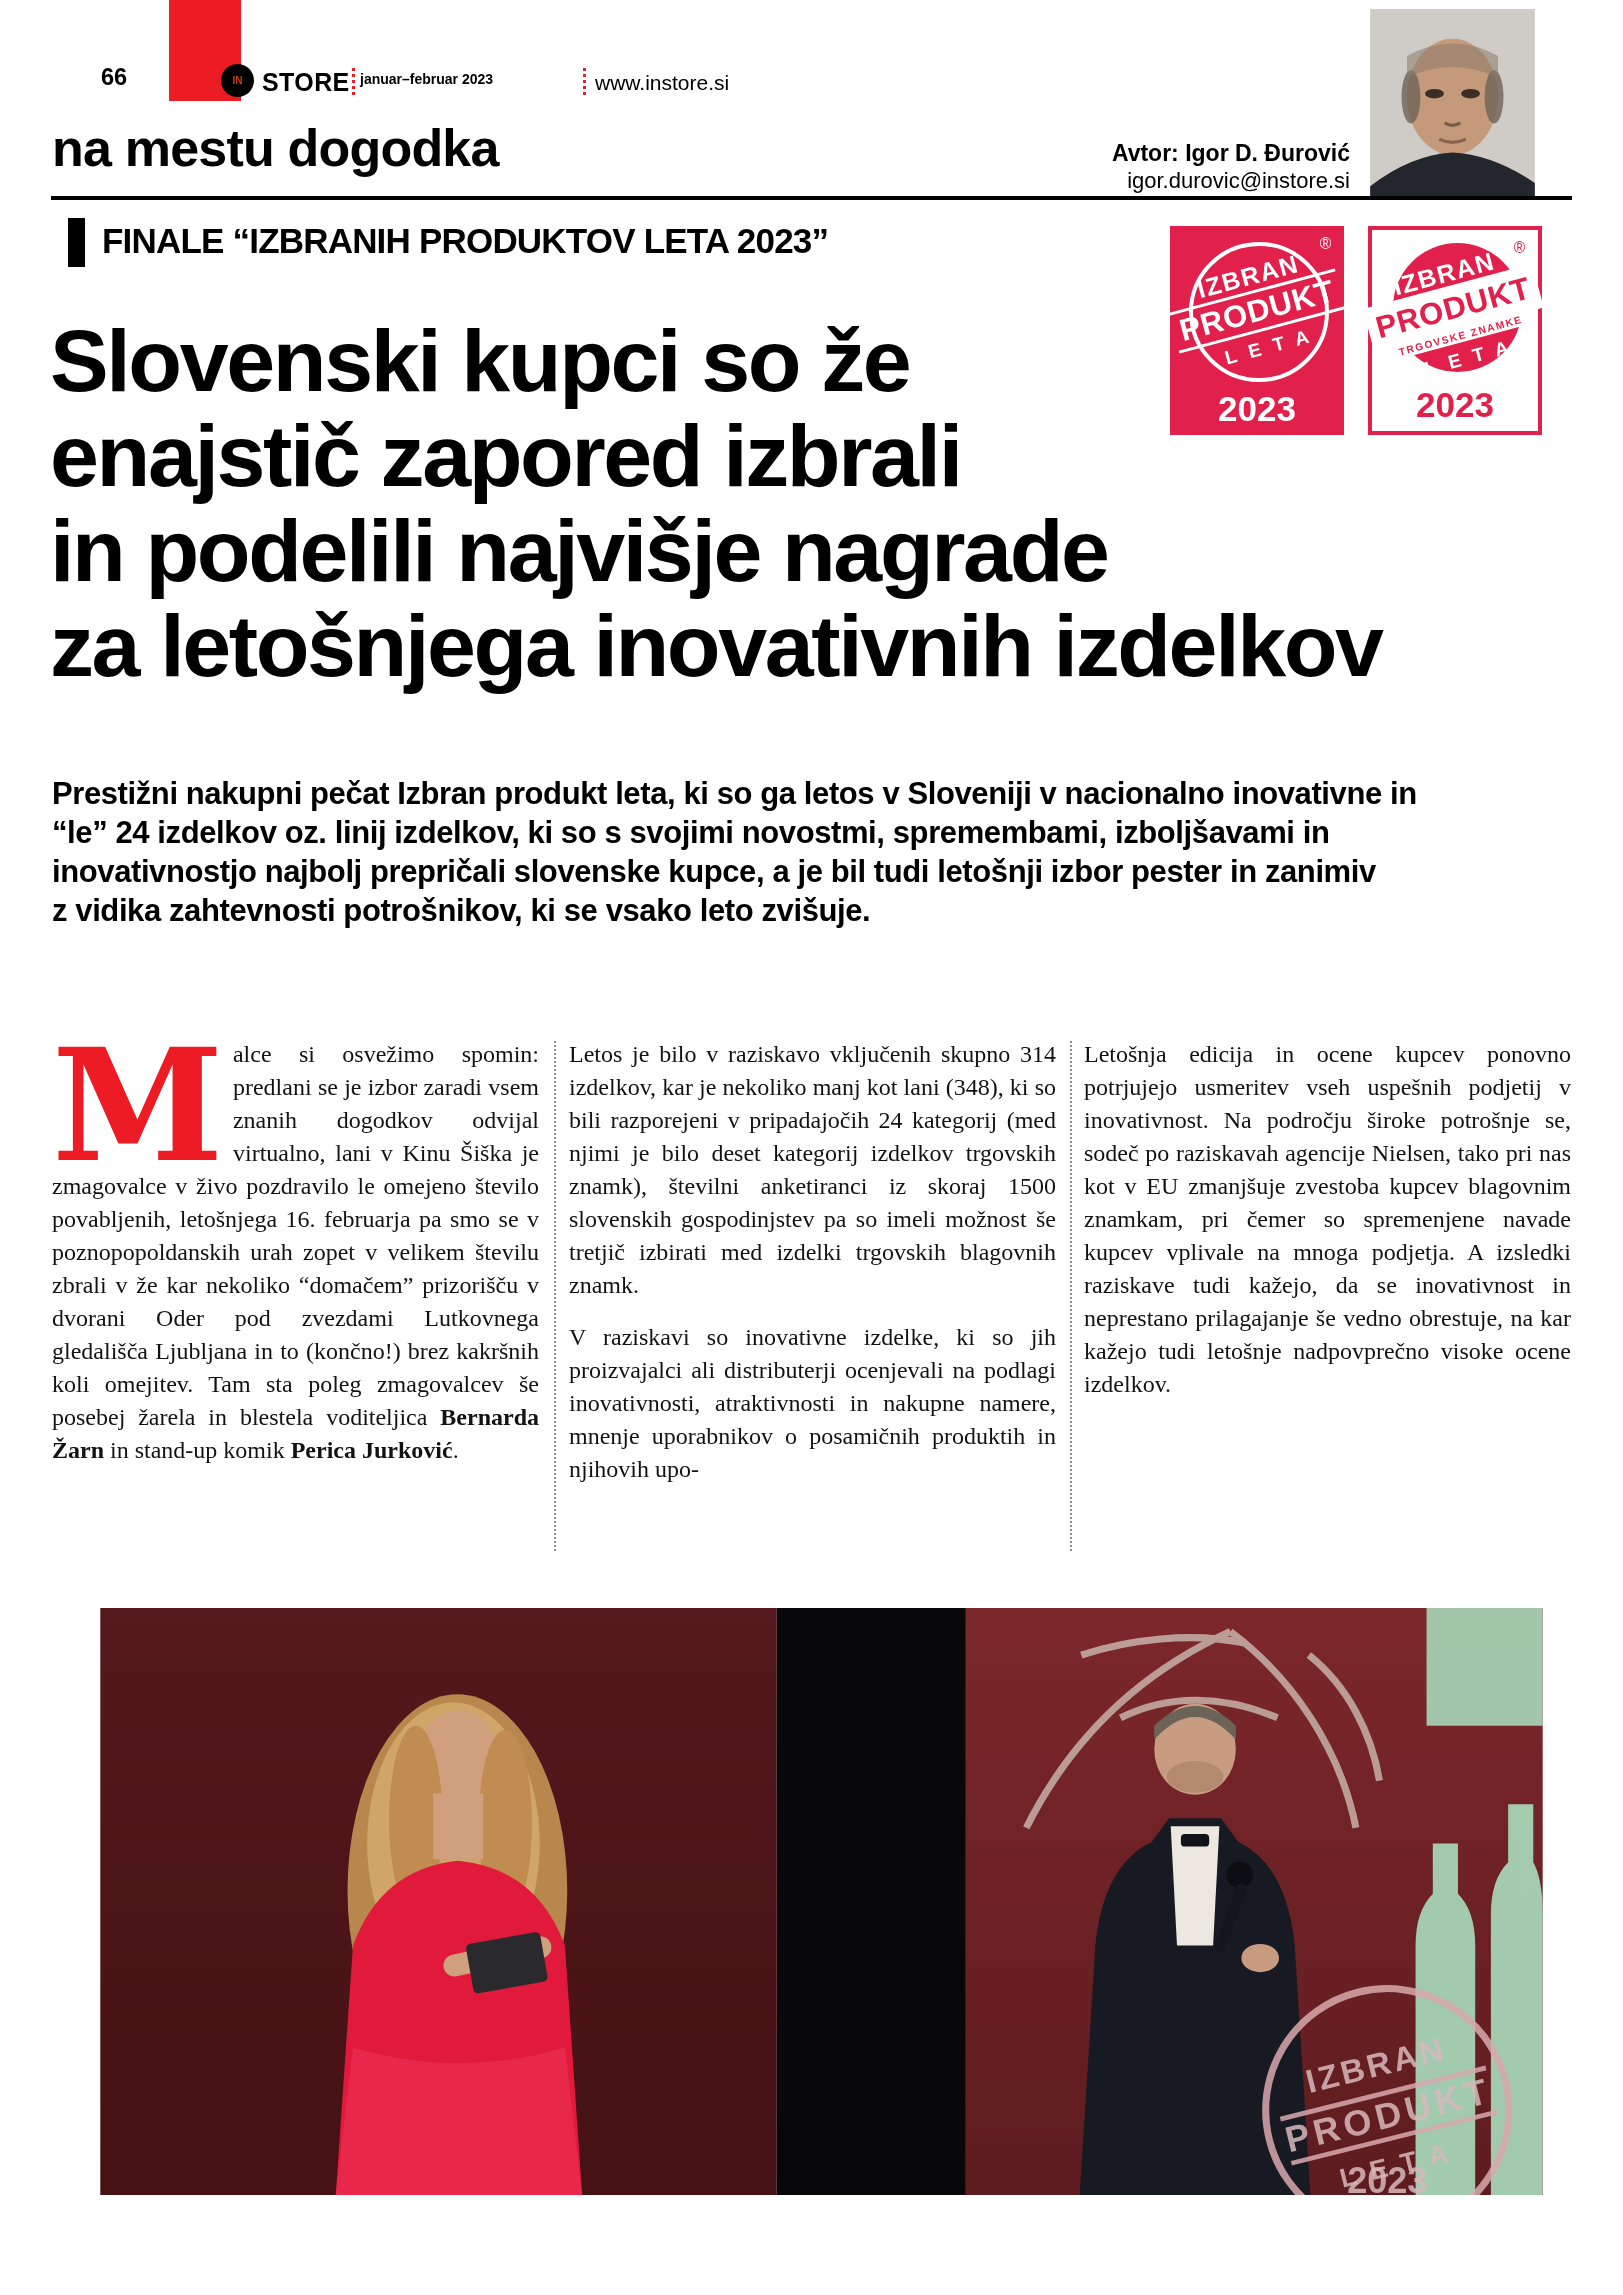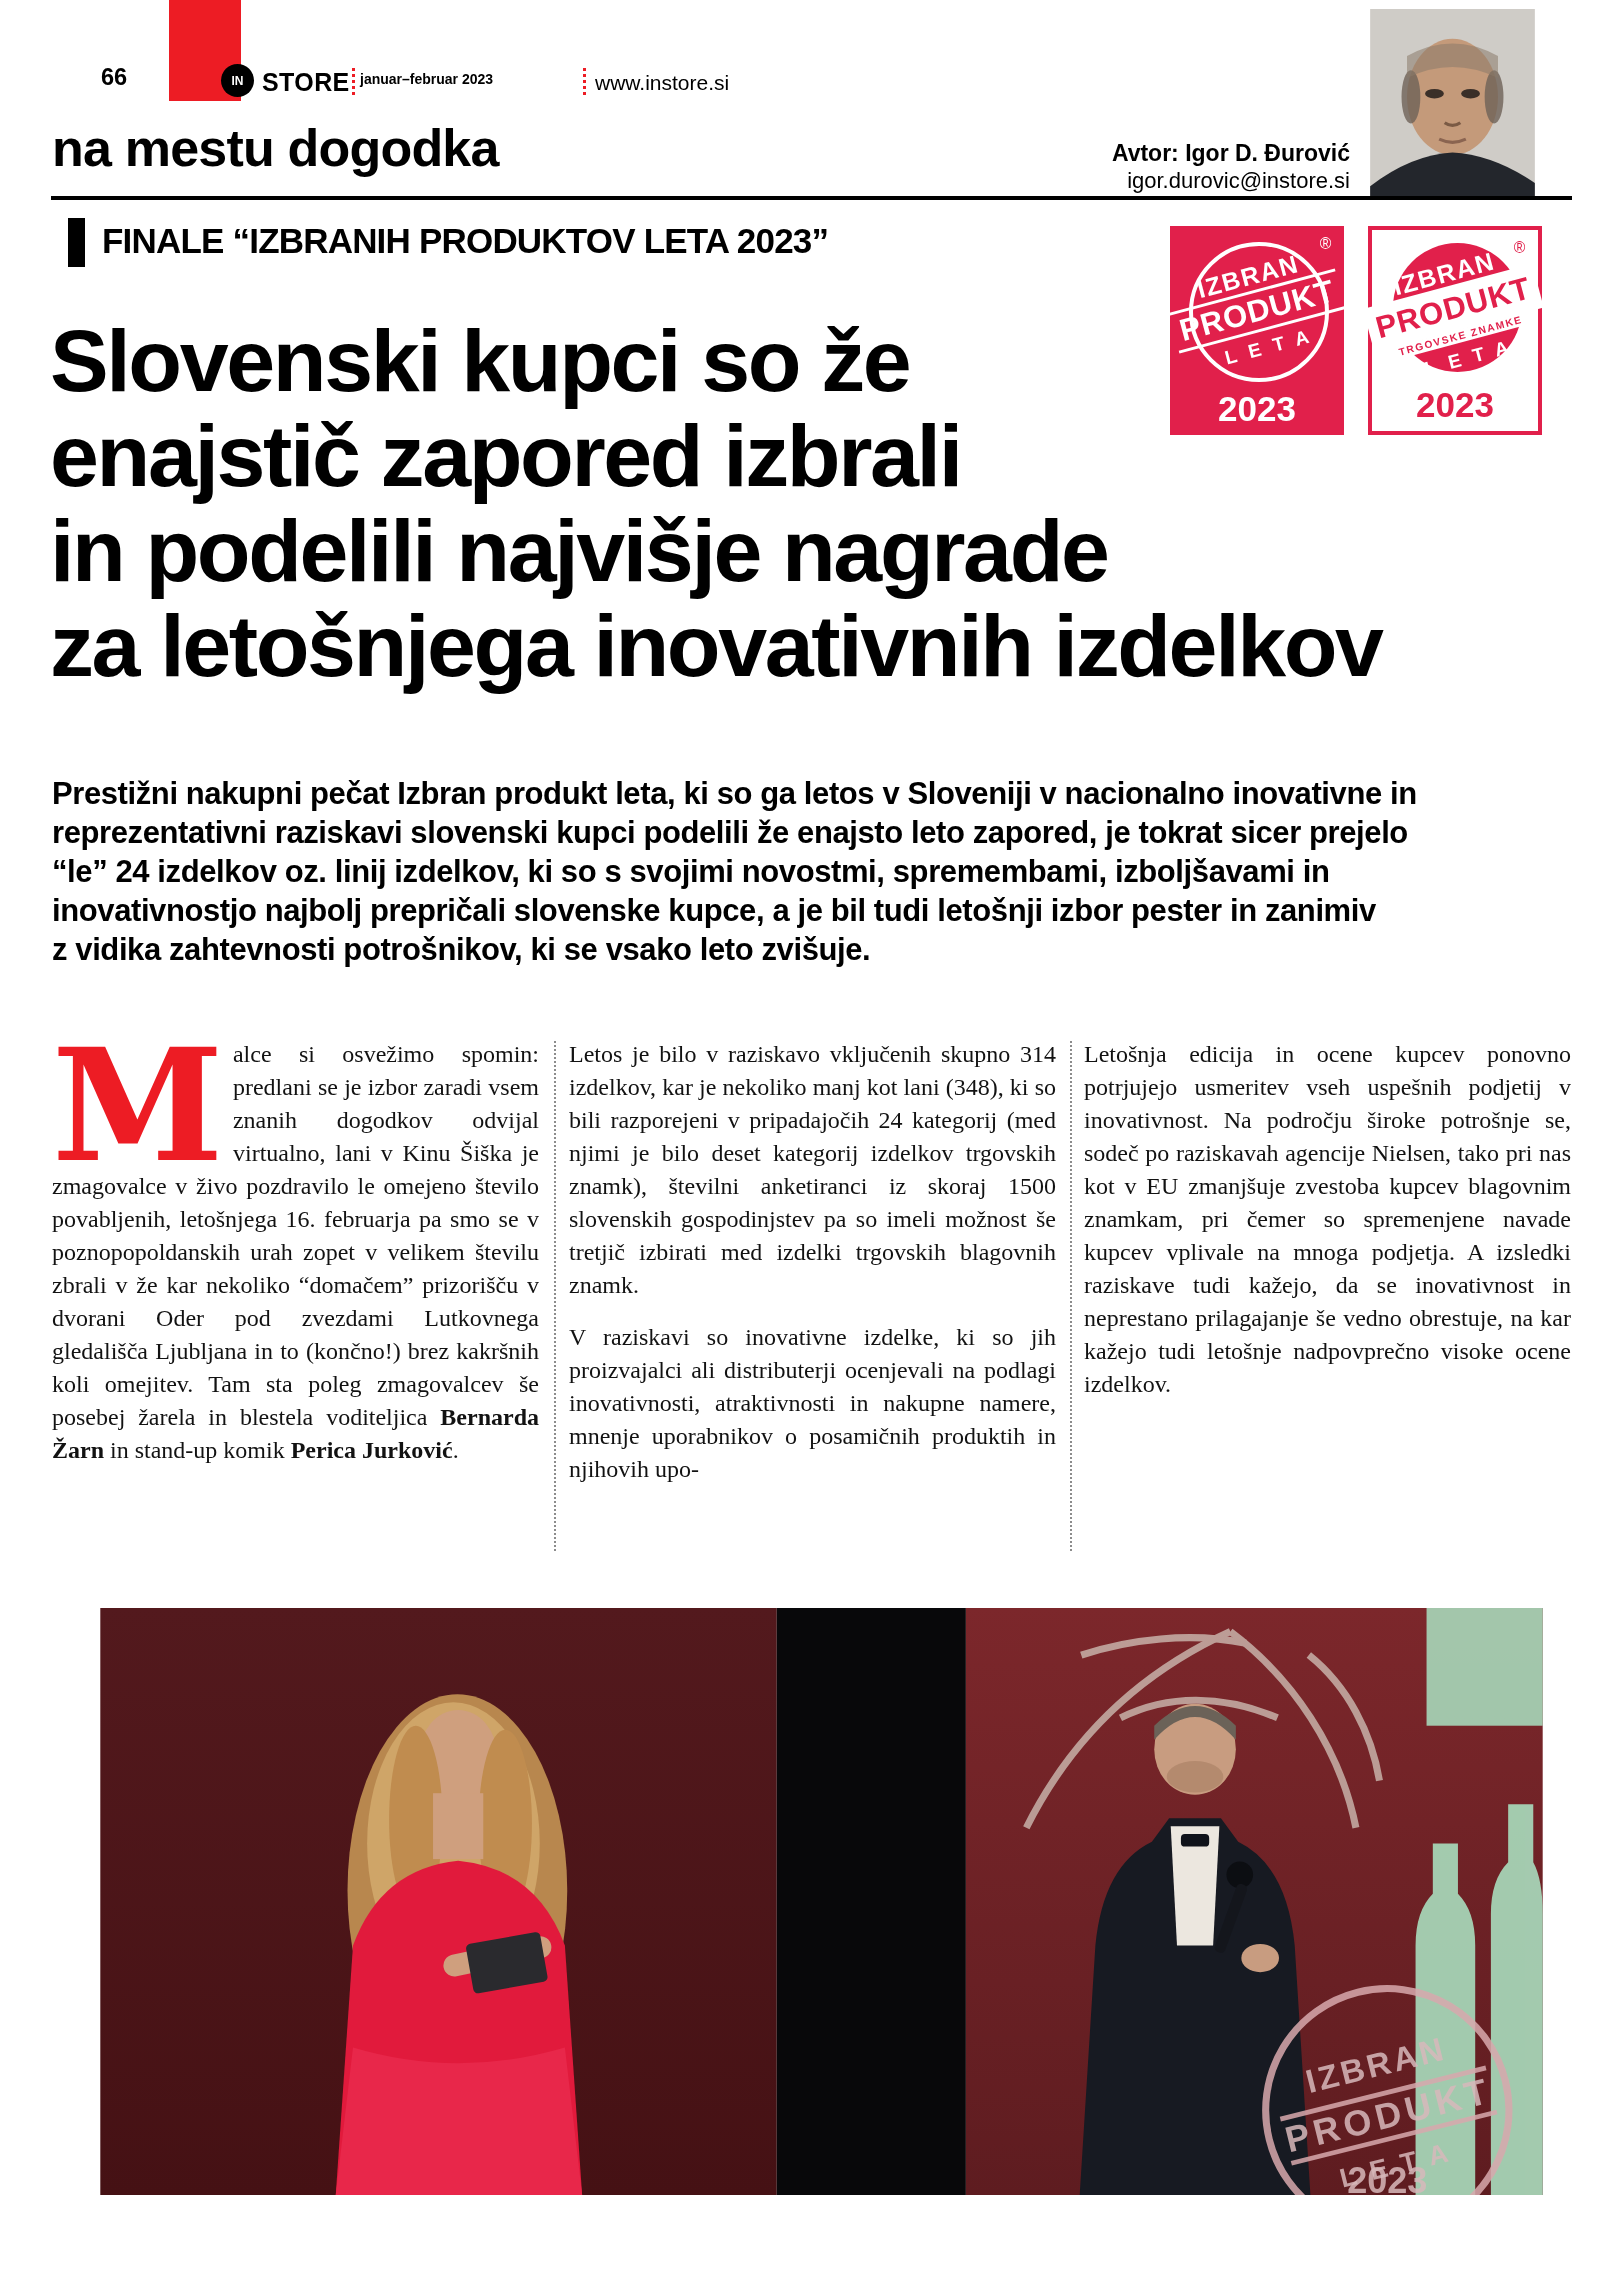--- a/index.html
+++ b/index.html
@@ -4,22 +4,22 @@
 <style>
   html,body{margin:0;padding:0;background:#ffffff;}
   .page{position:relative;width:1623px;height:2295px;background:#ffffff;overflow:hidden;
         font-family:"Liberation Sans",sans-serif;color:#000;}
   .abs{position:absolute;}
 
   
   .page-number{left:101px;top:64px;font-size:23.6px;font-weight:800;}
   .brand-rect{left:169px;top:0;width:72px;height:101px;background:#ED1C24;}
   .in-circle{left:221px;top:64px;width:33px;height:33px;background:#000;border-radius:50%;
-             display:flex;align-items:center;justify-content:center;color:#ffffff;
-             font-size:12px;font-weight:800;}
+             display:flex;align-items:center;justify-content:center;color:#c2410c;
+             font-size:10px;font-weight:800;}
   .brand-store{left:262px;top:68px;font-size:25px;font-weight:800;letter-spacing:0.4px;}
   .hsep{top:68px;width:0;height:27px;border-left:3.1px dotted #ED1C24;}
   .sep1{left:352px;} .sep2{left:583px;}
   .issue{left:360px;top:71px;font-size:14px;font-weight:700;}
   .website{left:595px;top:71px;font-size:21px;font-weight:400;}
   .section-title{left:52px;top:118px;font-size:52px;font-weight:800;letter-spacing:-0.8px;}
   .author{right:273px;top:140px;font-size:23px;font-weight:700;text-align:right;}
   .author-email{right:273px;top:168px;font-size:22px;font-weight:400;text-align:right;}
   .author-photo{left:1370px;top:9.4px;width:165px;height:189px;}
   .header-rule{left:51px;top:196px;width:1521px;height:3.9px;background:#000;}
@@ -107,21 +107,20 @@
 
   <div class="abs headline">
     <div>Slovenski kupci so že</div>
     <div>enajstič zapored izbrali</div>
     <div>in podelili najvišje nagrade</div>
     <div>za letošnjega inovativnih izdelkov</div>
   </div>
 
   <div class="abs lead">
     <div>Prestižni nakupni pečat Izbran produkt leta, ki so ga letos v Sloveniji v nacionalno inovativne in</div>
-    <div>reprezentativni raziskavi slovenski kupci podelili že enajsto leto zapored, je tokrat sicer prejelo</div>
     <div>“le” 24 izdelkov oz. linij izdelkov, ki so s svojimi novostmi, spremembami, izboljšavami in</div>
     <div>inovativnostjo najbolj prepričali slovenske kupce, a je bil tudi letošnji izbor pester in zanimiv</div>
     <div>z vidika zahtevnosti potrošnikov, ki se vsako leto zvišuje.</div>
   </div>
 
   <div class="abs badge badge1">
     <div class="ring"></div>
     <div class="stamp">
       <div class="w1">IZBRAN</div>
       <div class="w2">PRODUKT</div>

